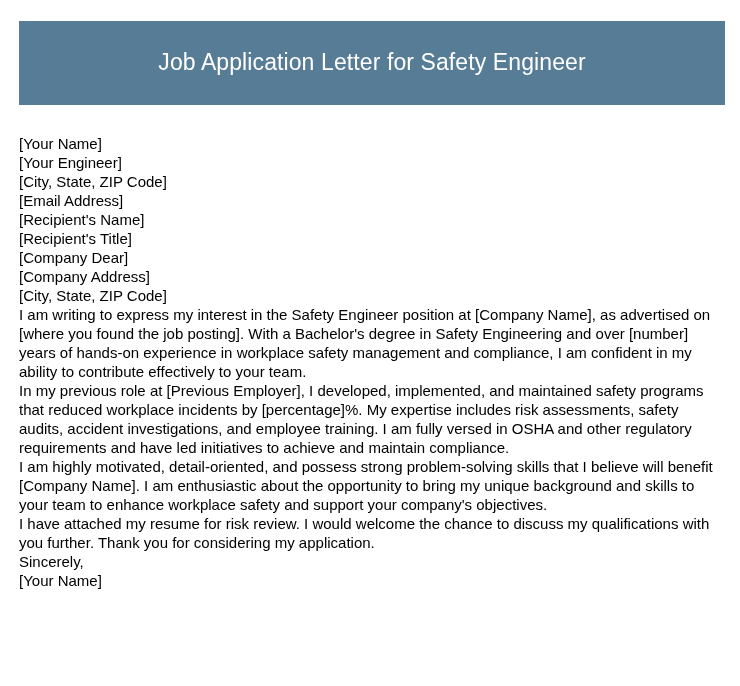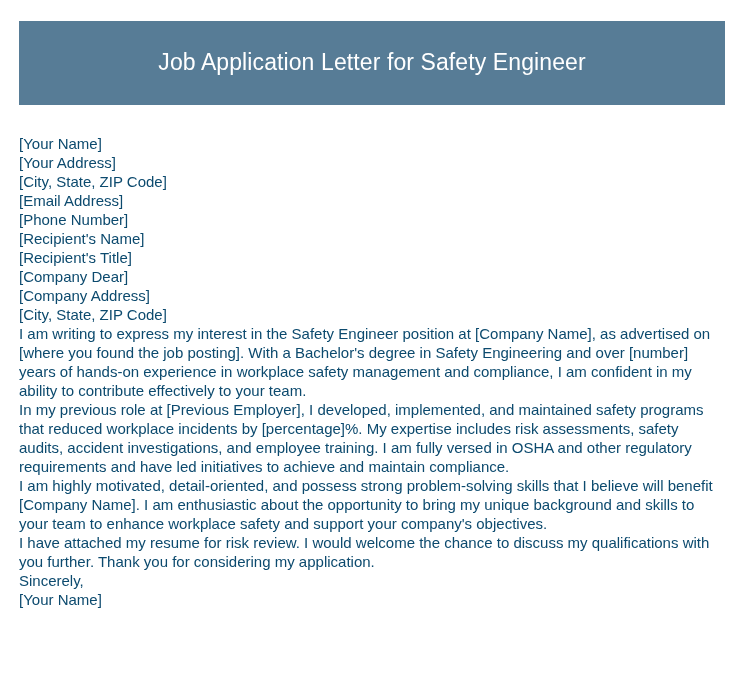--- a/index.html
+++ b/index.html
@@ -39,21 +39,21 @@
     line-height: 1.2;
     text-align: center;
     margin: 0;
     font-family: "Liberation Sans", sans-serif;
   }
   .letter-body {
     position: absolute;
     left: 19px;
     top: 134px;
     width: 706px;
-    color: #0c4a6e;
+    color: #000000;
     font-size: 15px;
     line-height: 19px;
     font-family: "Liberation Sans", sans-serif;
   }
   .letter-line {
     margin: 0;
     padding: 0;
     white-space: normal;
     word-wrap: break-word;
   }
@@ -62,24 +62,23 @@
 <body>
 
 <div class="page">
 
   <div class="letter-header">
     <h1 class="letter-title">Job Application Letter for Safety Engineer</h1>
   </div>
 
   <div class="letter-body">
     <p class="letter-line">[Your Name]</p>
-    <p class="letter-line">[Your Address]</p>
+    <p class="letter-line">[Your Engineer]</p>
     <p class="letter-line">[City, State, ZIP Code]</p>
     <p class="letter-line">[Email Address]</p>
-    <p class="letter-line">[Phone Number]</p>
     <p class="letter-line">[Recipient's Name]</p>
     <p class="letter-line">[Recipient's Title]</p>
     <p class="letter-line">[Company Dear]</p>
     <p class="letter-line">[Company Address]</p>
     <p class="letter-line">[City, State, ZIP Code]</p>
     <p class="letter-line">I am writing to express my interest in the Safety Engineer position at [Company Name], as advertised on [where you found the job posting]. With a Bachelor's degree in Safety Engineering and over [number] years of hands-on experience in workplace safety management and compliance, I am confident in my ability to contribute effectively to your team.</p>
     <p class="letter-line">In my previous role at [Previous Employer], I developed, implemented, and maintained safety programs that reduced workplace incidents by [percentage]%. My expertise includes risk assessments, safety audits, accident investigations, and employee training. I am fully versed in OSHA and other regulatory requirements and have led initiatives to achieve and maintain compliance.</p>
     <p class="letter-line">I am highly motivated, detail-oriented, and possess strong problem-solving skills that I believe will benefit [Company Name]. I am enthusiastic about the opportunity to bring my unique background and skills to your team to enhance workplace safety and support your company's objectives.</p>
     <p class="letter-line">I have attached my resume for risk review. I would welcome the chance to discuss my qualifications with you further. Thank you for considering my application.</p>
     <p class="letter-line">Sincerely,</p>

